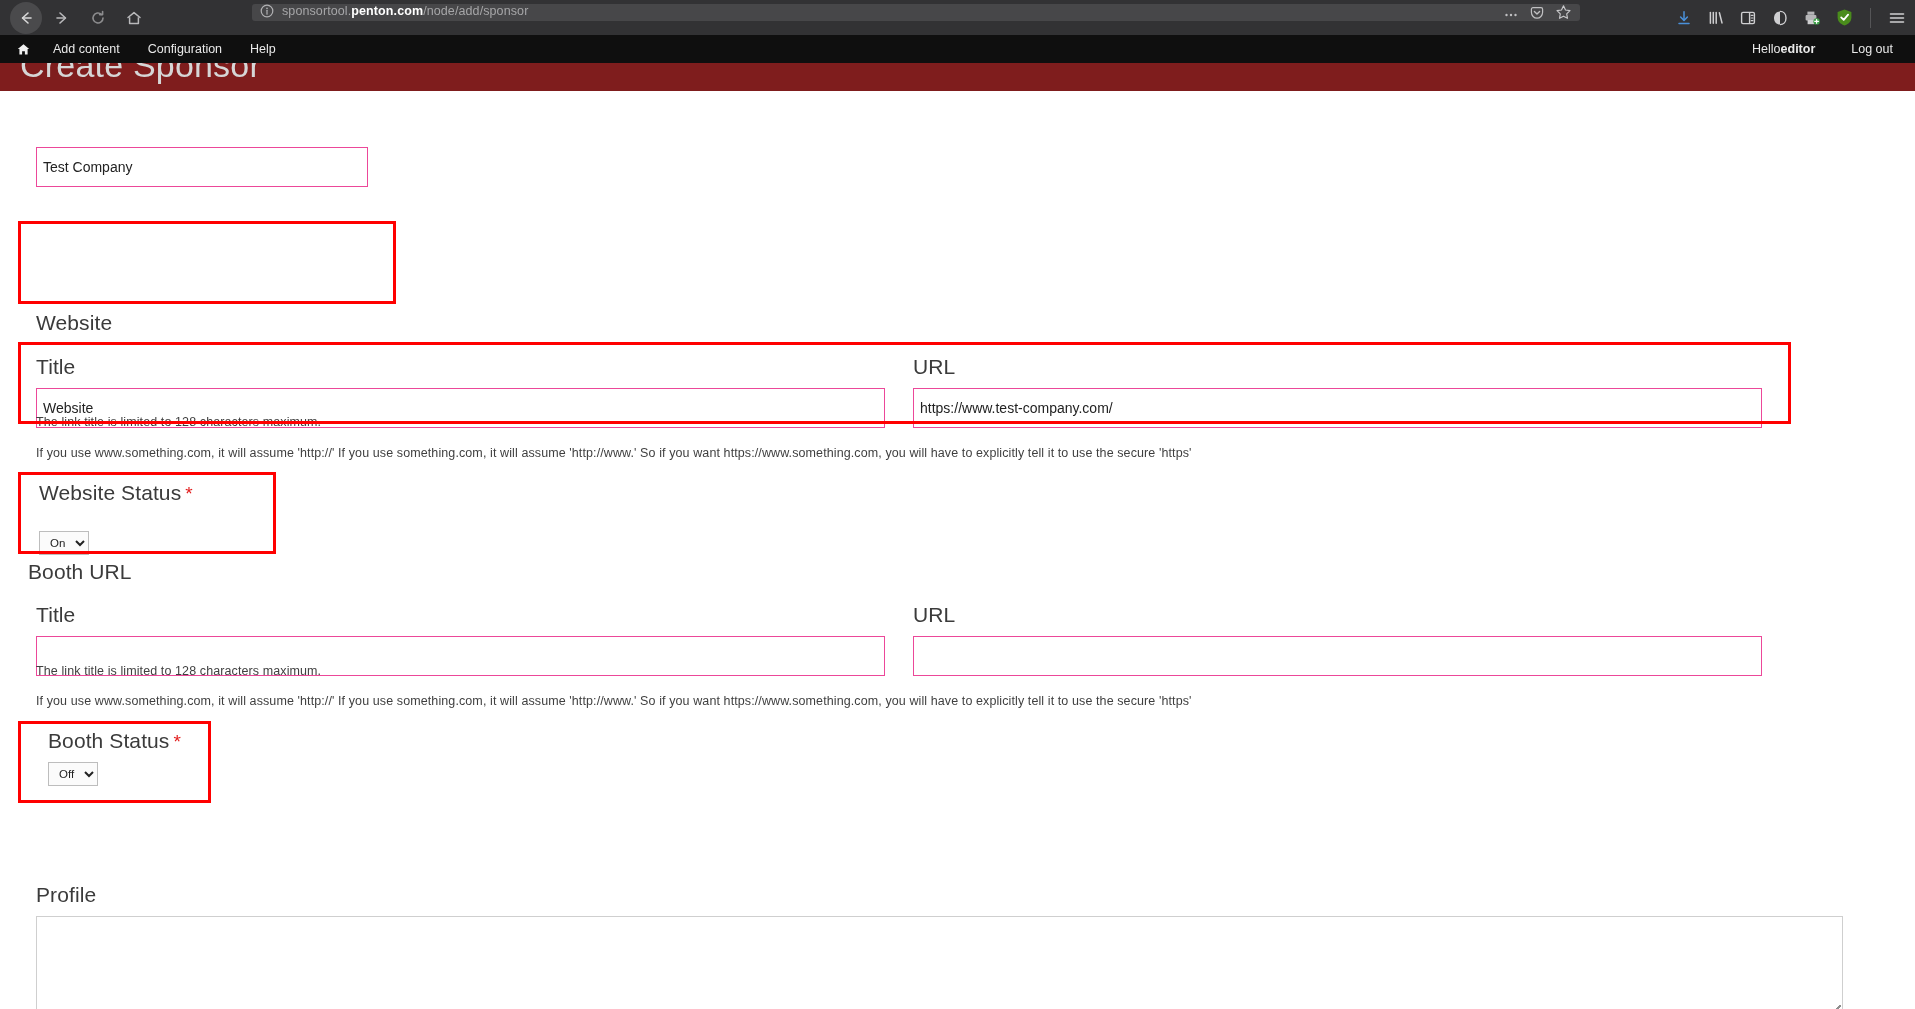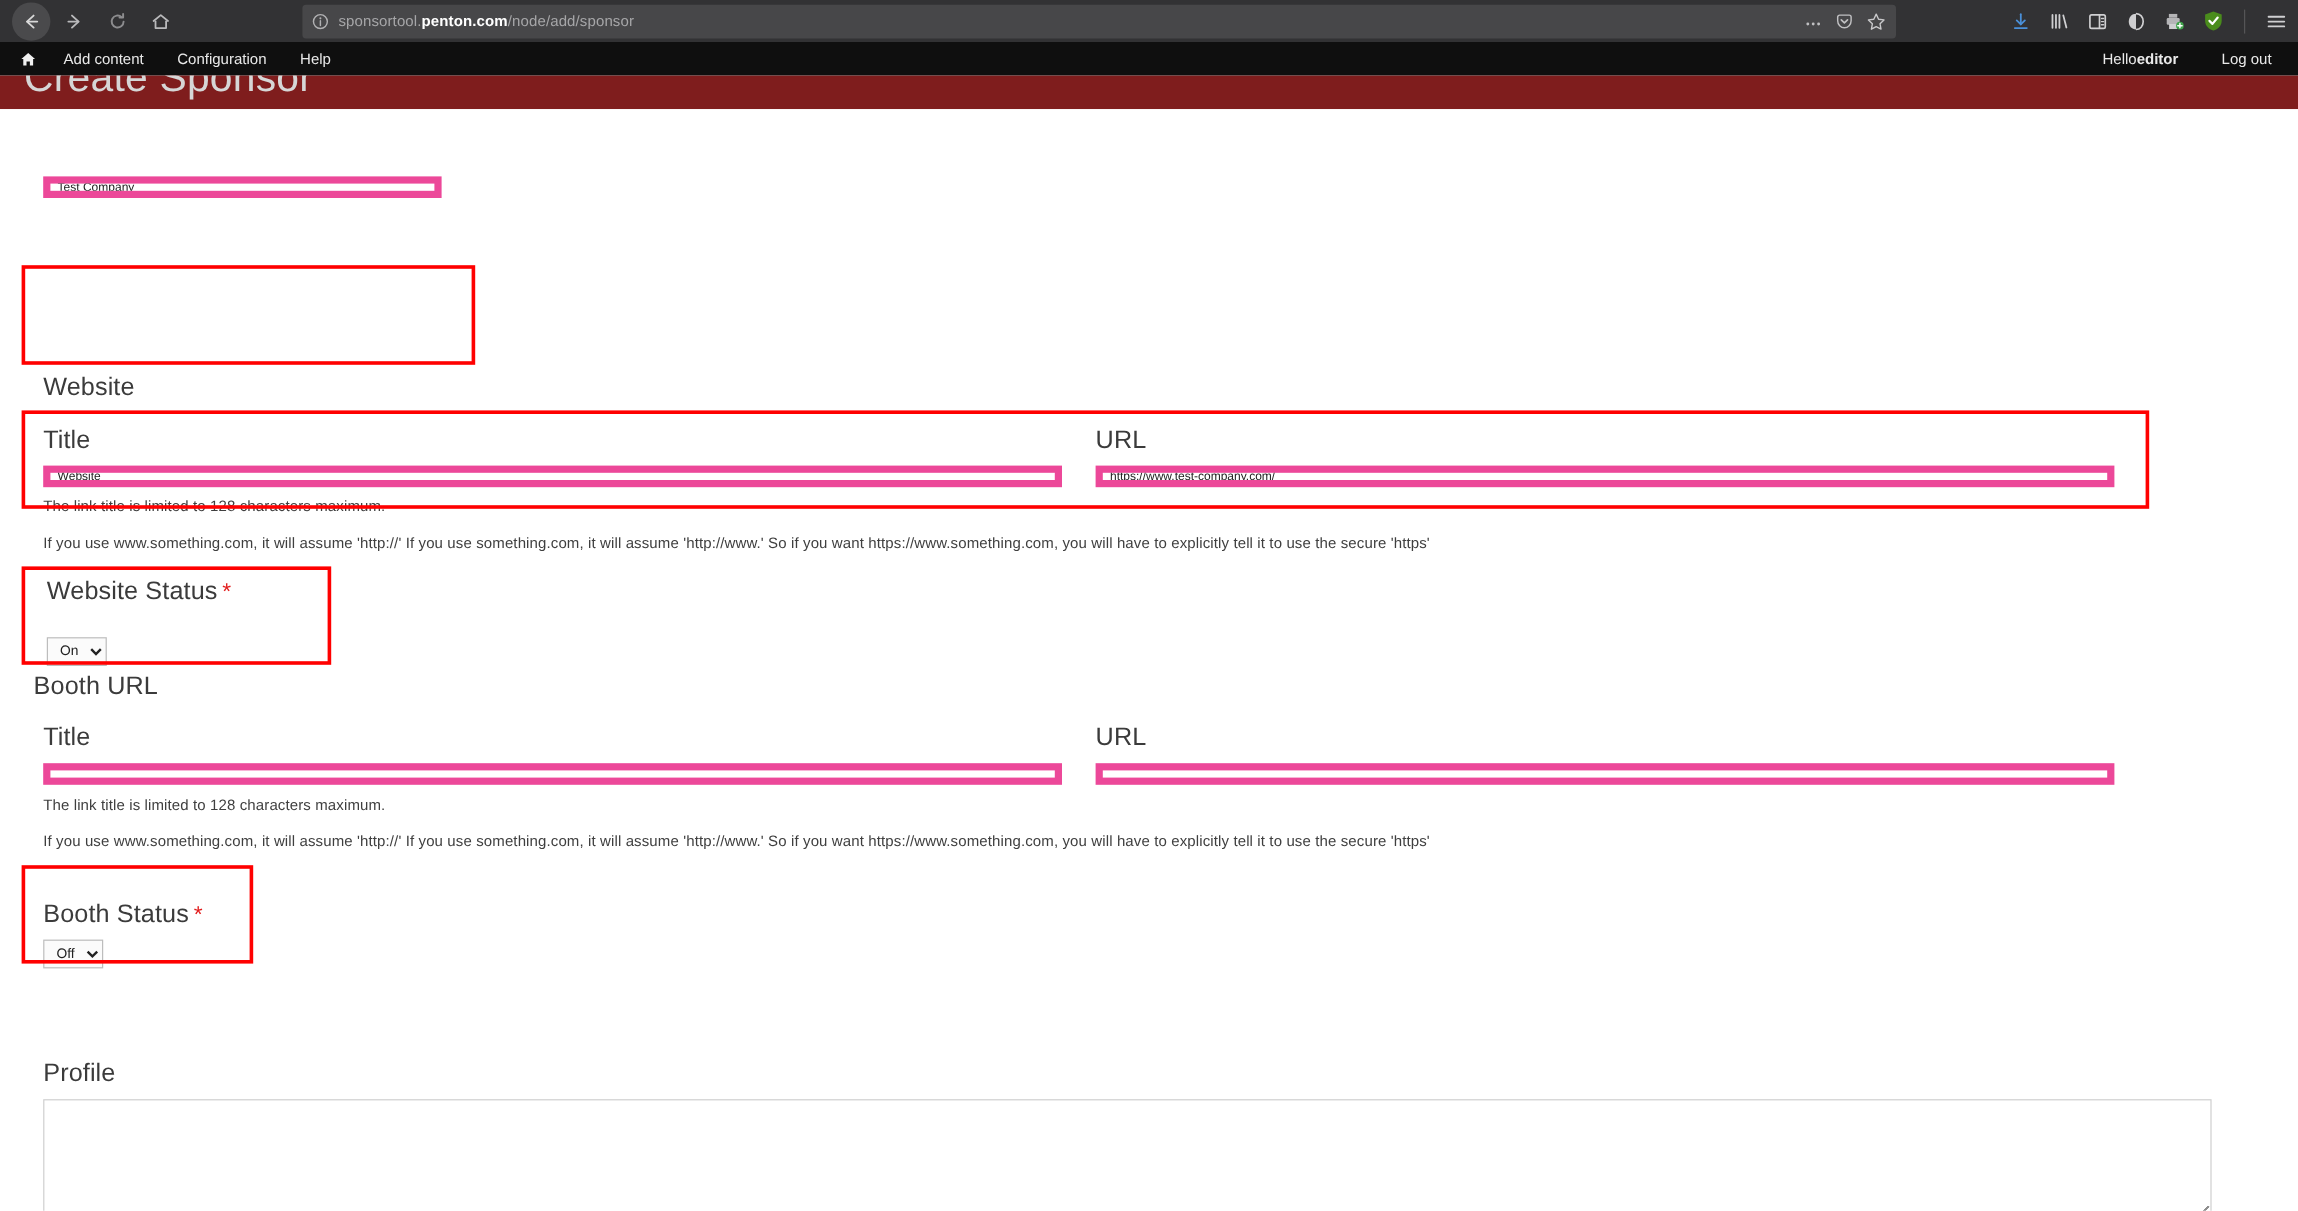--- a/index.html
+++ b/index.html
@@ -32,25 +32,25 @@
   .nav-btn svg { display: block; }
 
   .urlbar-wrap {
     position: absolute;
     left: 252px;
     right: 335px;
     top: 4px;
     height: 28px;
   }
   .urlbar {
-    height: 28px;
+    height: 17px;
     background: #474749;
     border-radius: 3px;
     display: flex;
-    align-items: center;
+    align-items: flex-start;
     padding: 0 8px;
     color: #e6e6e6;
     font-size: 12.5px;
   }
   .urlbar .info-icon { margin-right: 8px; display: flex; align-items: center; color: #b1b1b3; }
   .url-text { flex: 1; white-space: nowrap; overflow: hidden; letter-spacing: .1px; }
   .url-dim { color: #a6a6a8; }
   .url-strong { color: #ffffff; font-weight: bold; }
   .urlbar-actions { display: flex; align-items: center; gap: 10px; color: #c0c0c2; }
   .urlbar-actions .ic { display: flex; align-items: center; justify-content: center; }
@@ -119,24 +119,24 @@
 
   .field-label {
     font-size: 21px;
     font-weight: 400;
     color: #3b3b3b;
     letter-spacing: .1px;
   }
   .req { color: #e21d1d; font-size: 19px; margin-left: 4px; }
 
   .text-input {
-    border: 6px solid #ec4899;
+    border: 1px solid #ec4899;
     background: #fff;
-    height: 18px;
-    font-size: 10px;
+    height: 40px;
+    font-size: 14px;
     color: #222;
     padding: 0 6px;
     font-family: "Liberation Sans", sans-serif;
     outline: none;
   }
   .text-input::placeholder { color: #9a9a9a; }
 
   .help-text {
     font-size: 12.5px;
     color: #3f3f3f;
@@ -368,21 +368,21 @@
   </div>
 
   <div class="abs" style="left:913px; top:512px;">
     <div class="field-label">URL</div>
     <input class="text-input" style="width: 849px; margin-top: 9px;" value="">
   </div>
 
   <div class="abs help-text" style="left:36px; top:573px;">The link title is limited to 128 characters maximum.</div>
   <div class="abs help-text" style="left:36px; top:603px;">If you use www.something.com, it will assume 'http://' If you use something.com, it will assume 'http://www.' So if you want https://www.something.com, you will have to explicitly tell it to use the secure 'https'</div>
 
-  <div class="abs" style="left:36px; top:638px;margin-top:21px;">
+  <div class="abs" style="left:48px; top:638px;">
     <div class="field-label"><span>Booth Status</span><span class="req">*</span></div>
     <select class="status-select" style="margin-top:9px;">
       <option>On</option>
       <option selected="">Off</option>
     </select>
   </div>
   <div class="redbox" style="left:18px; top:630px; width:193px; height:82px;"></div>
 
 
   <div class="abs" style="left:36px; top:792px; width:1807px;">

